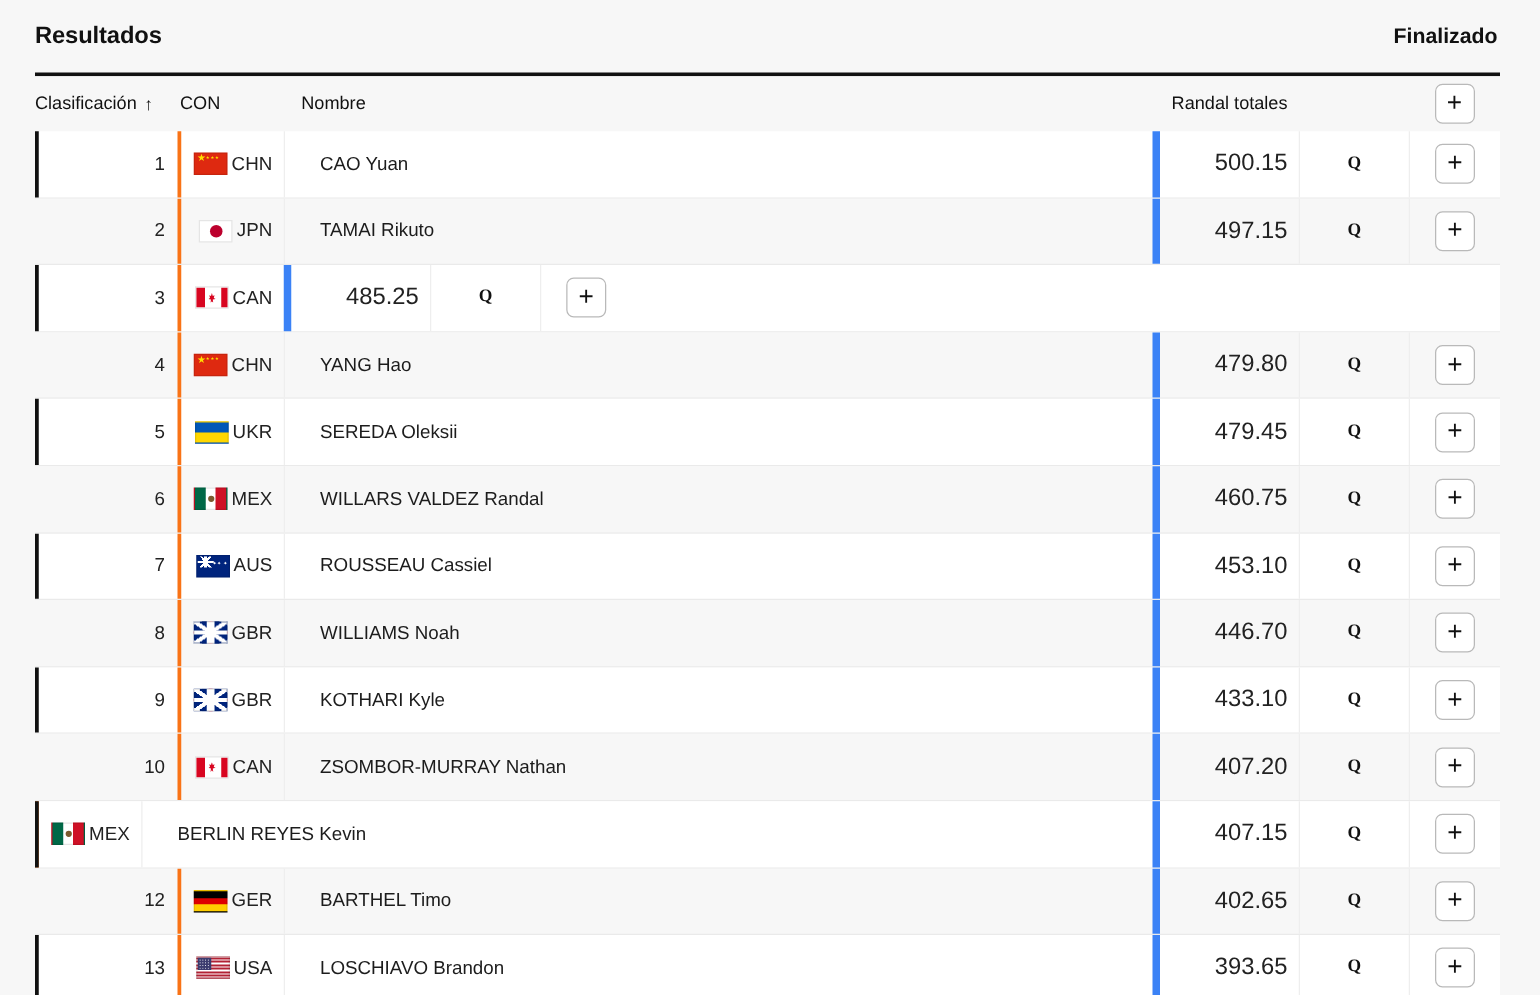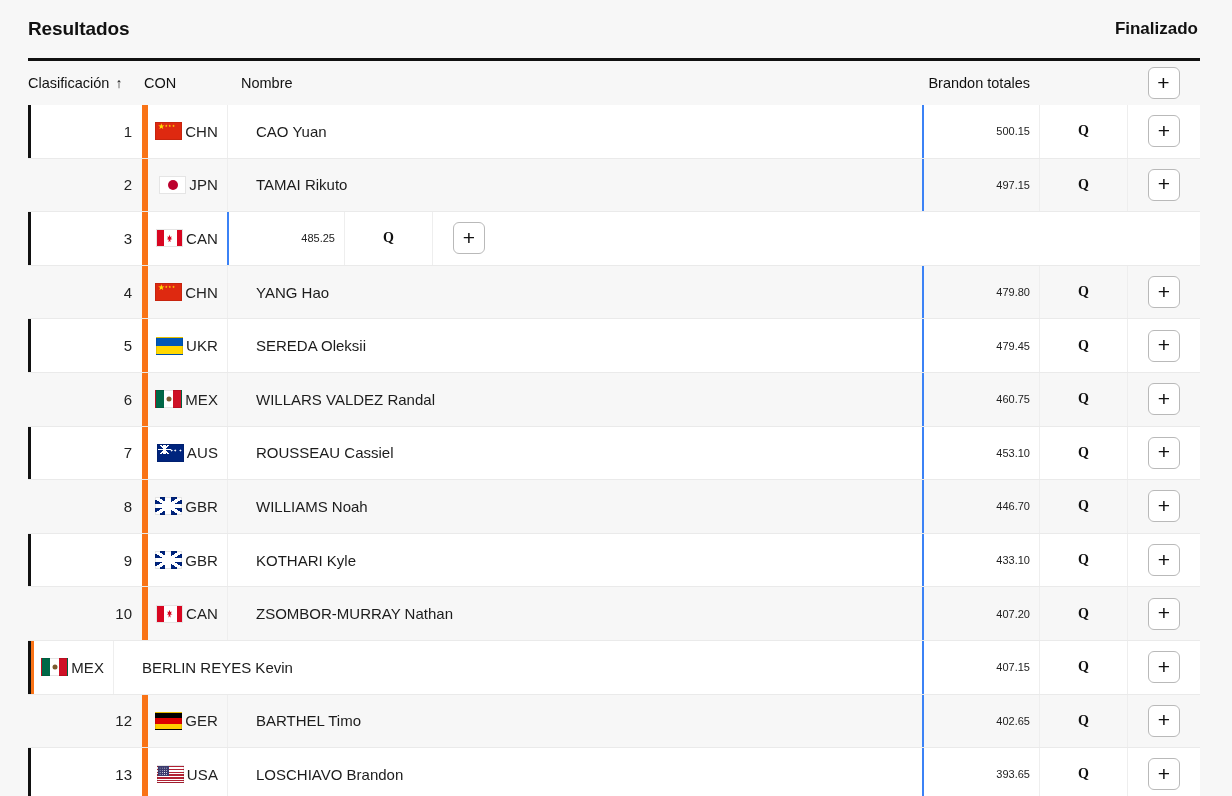--- a/index.html
+++ b/index.html
@@ -100,44 +100,44 @@
     color: #222222;
   }
 
   .c-con {
     width: 85px;
     display: flex;
     align-items: center;
     justify-content: flex-end;
     gap: 0px;
     padding-right: 9px;
-    border-left: 6px solid #f97316;
+    border-left: 3px solid #f97316;
   }
 
   .c-name {
     flex: 1 1 auto;
     display: flex;
     align-items: center;
     padding-left: 28px;
     font-size: 15px;
     color: #1c1c1c;
     border-left: 1px solid #eeeeee;
     overflow: hidden;
     white-space: nowrap;
   }
 
   .c-points {
     width: 117px;
     display: flex;
     align-items: center;
     justify-content: flex-end;
     padding-right: 9px;
-    font-size: 11px;
+    font-size: 19px;
     color: #222222;
-    border-left: 2px solid #3b82f6;
+    border-left: 6px solid #3b82f6;
   }
 
   .c-q {
     width: 88px;
     display: flex;
     align-items: center;
     justify-content: center;
     border-left: 1px solid #eeeeee;
   }
 
@@ -401,21 +401,21 @@
           <span class="sort-arrow">↑</span>
         </span>
       </div>
       <div class="c-con">
         <span>CON</span>
       </div>
       <div class="c-name">
         <span>Nombre</span>
       </div>
       <div class="c-points">
-        <span>Brandon totales</span>
+        <span>Randal totales</span>
       </div>
       <div class="c-q"></div>
       <div class="c-add">
         <div class="plus-btn">
           <span class="glyph">+</span>
         </div>
       </div>
     </div>
 
     <div id="rows-container">

